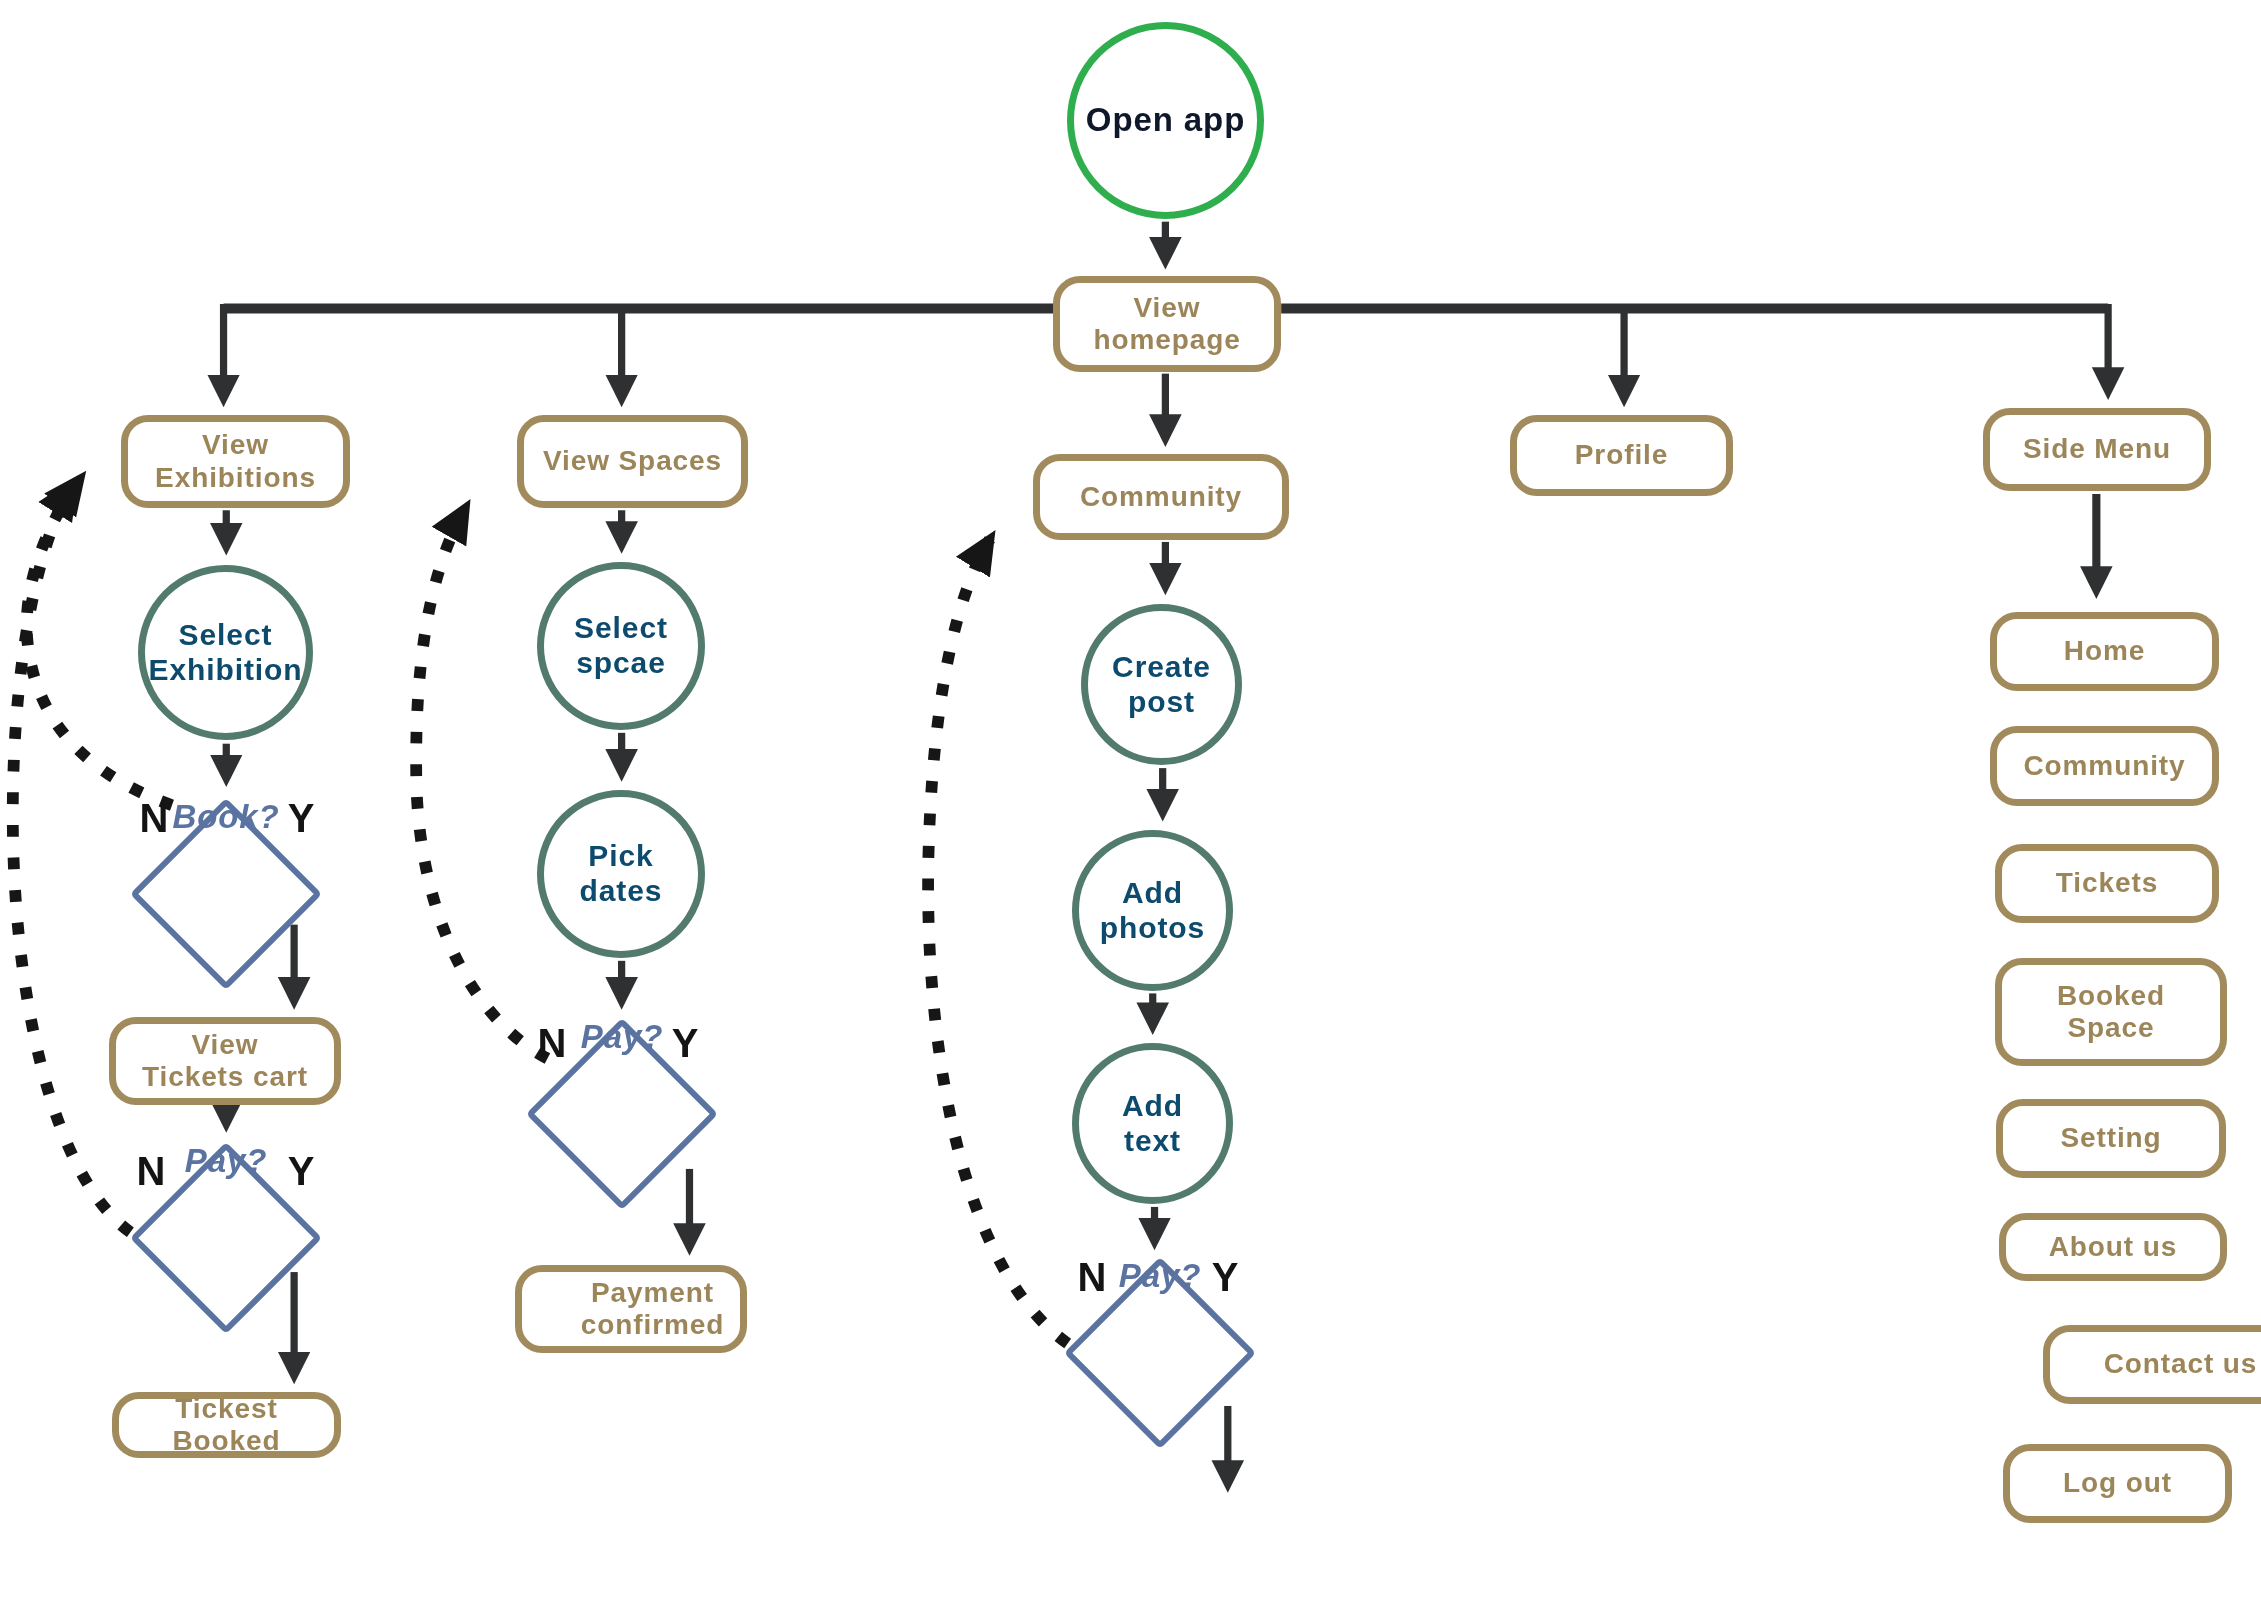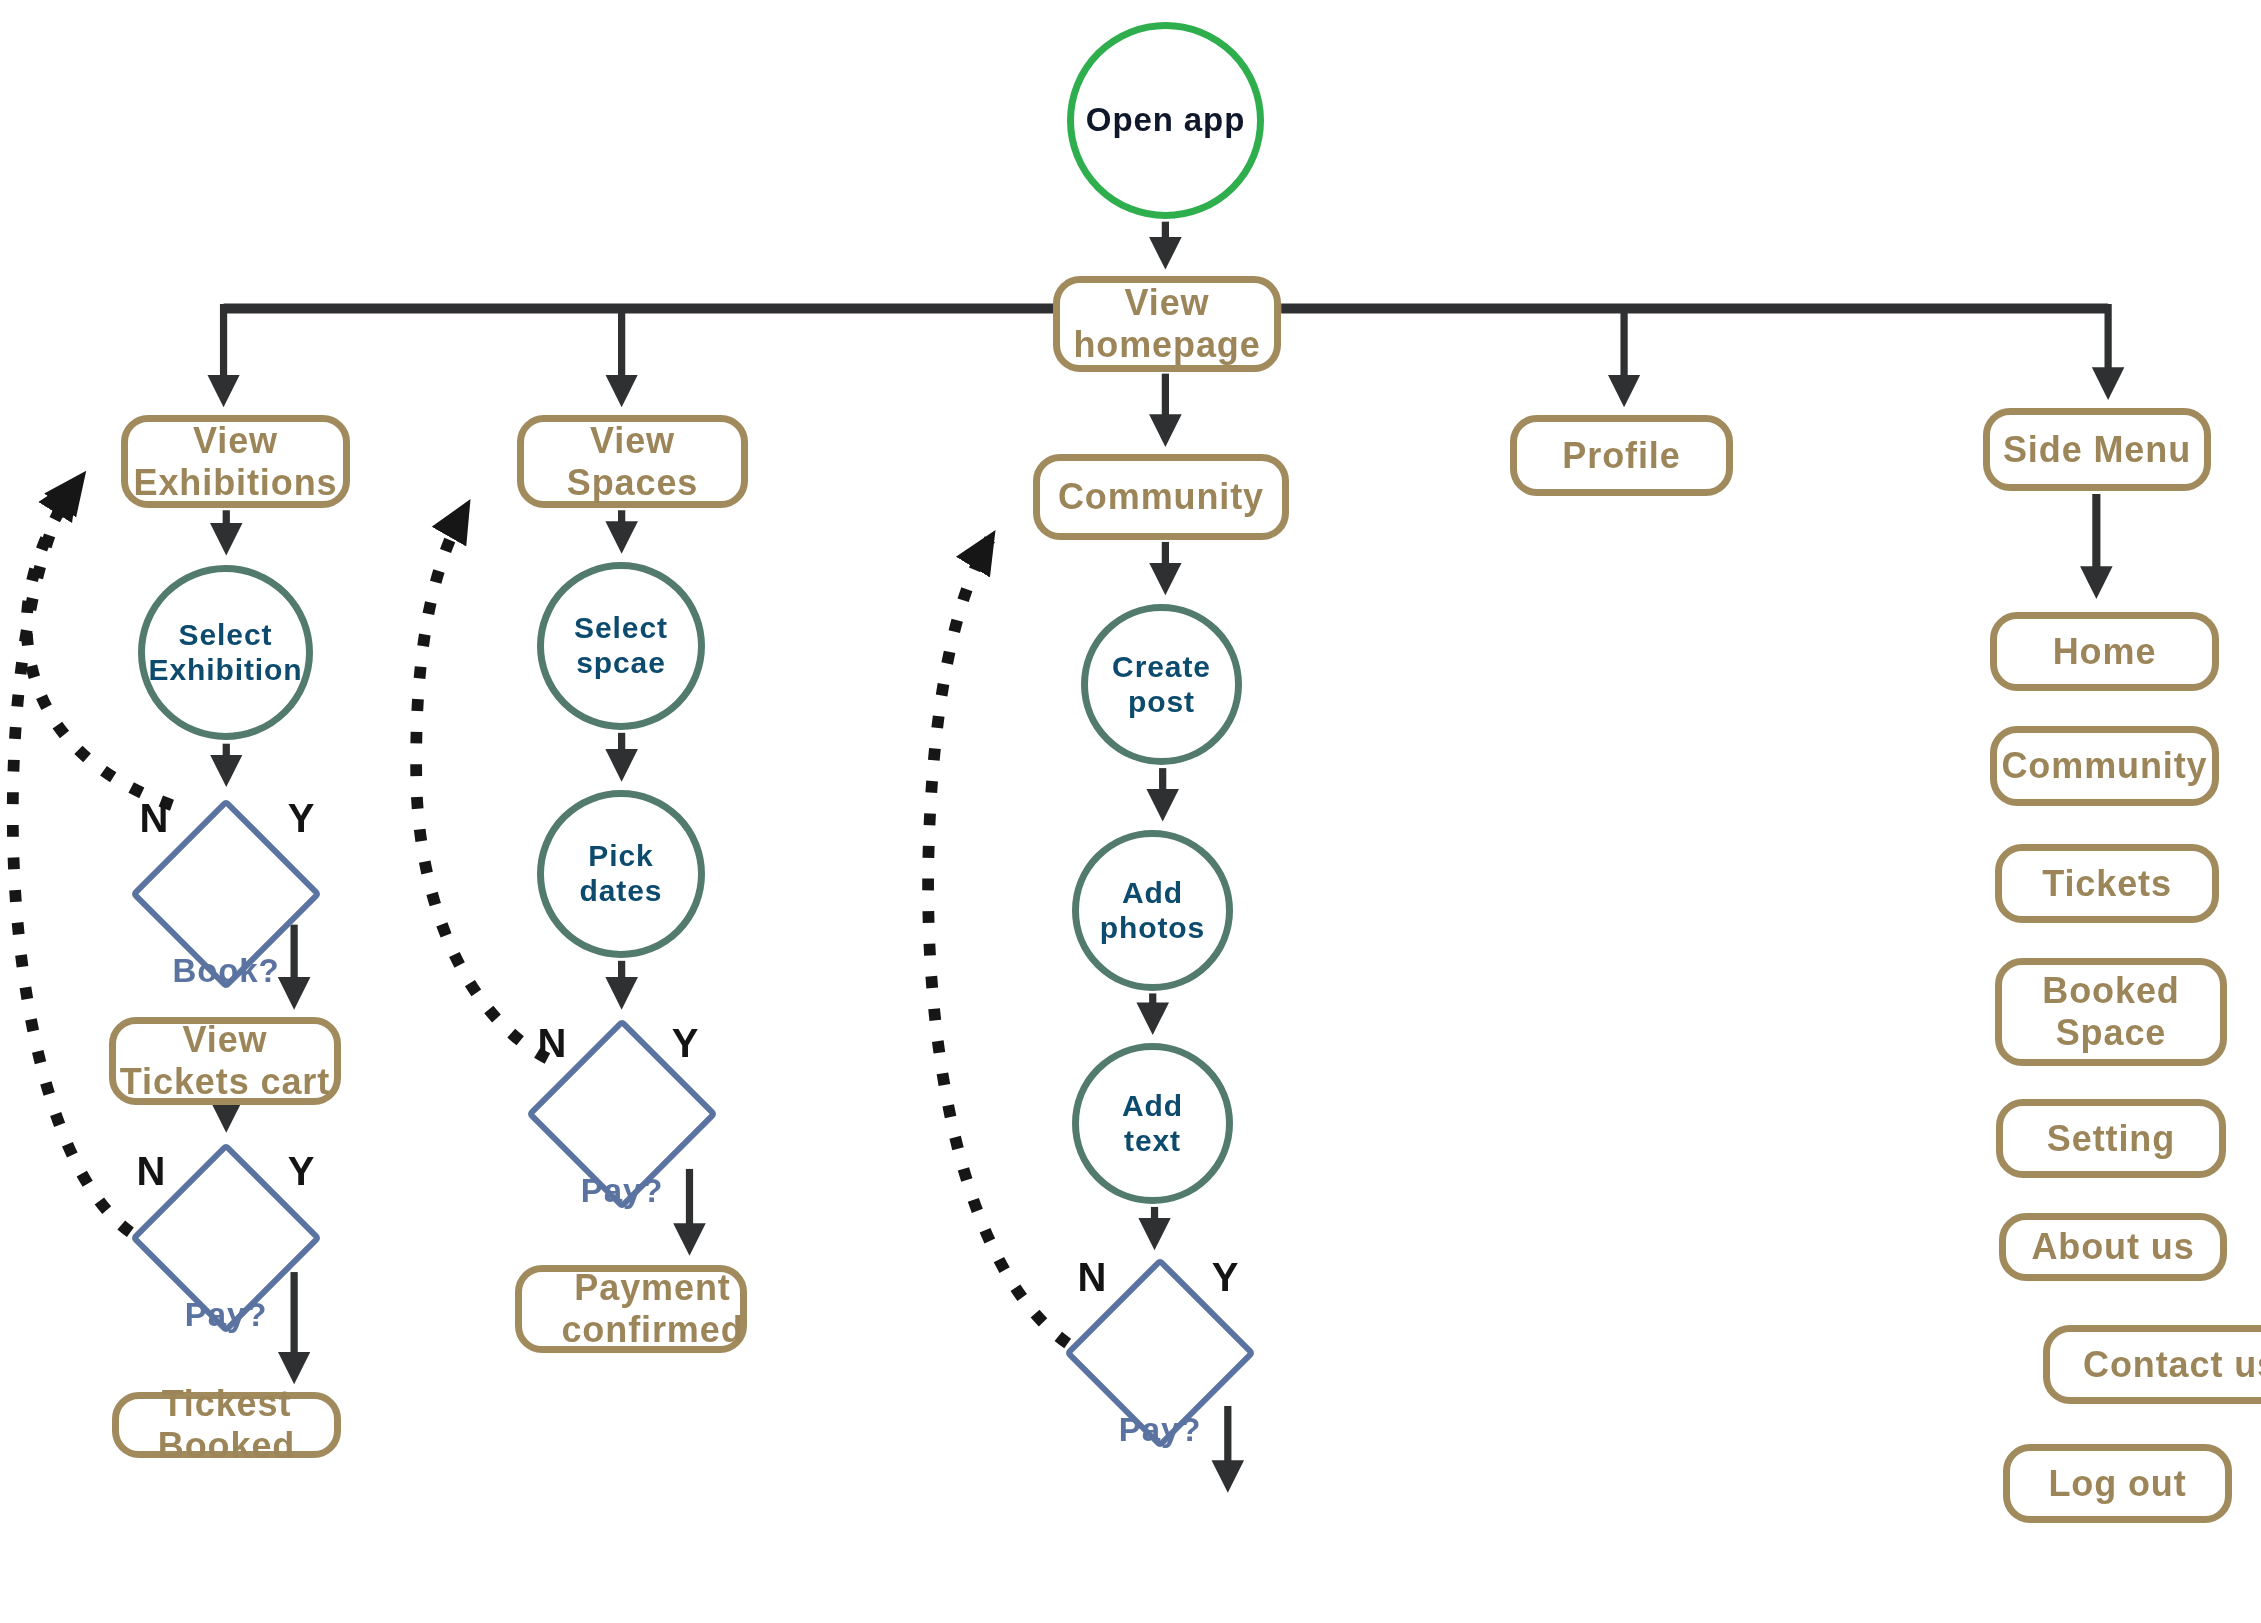--- a/index.html
+++ b/index.html
@@ -7,26 +7,26 @@
     position:relative; width:2262px; height:1624px; background:#ffffff;
     font-family:"Liberation Sans","DejaVu Sans",sans-serif; font-weight:bold;
     overflow:hidden;
   }
   svg.connectors { position:absolute; left:0; top:0; width:2262px; height:1624px; z-index:0; }
   .node { position:absolute; display:flex; align-items:center; justify-content:center;
           text-align:center; box-sizing:border-box; background:#ffffff; z-index:2; }
   .box  { border:7.2px solid #a18b5d; border-radius:27px; }
   .circle { border:7.2px solid #527b6e; border-radius:50%; }
   .lbl { white-space:pre-line; line-height:1.16; letter-spacing:0.9px; }
-  .tan-t   { color:#9c8659; font-size:36px; }
+  .tan-t   { color:#9c8659; font-size:28px; }
   .teal-t  { color:#0c4a6e; font-size:30px; }
   .blue-t  { color:#5a73a0; font-size:33px; }
   .green-t { color:#0f172a; font-size:33px; }
   .diamond { position:absolute; width:192px; height:192px; display:flex;
-             align-items:flex-end; justify-content:center; z-index:1; background:transparent; }
+             align-items:flex-start; justify-content:center; z-index:1; background:transparent;font-style:italic; }
   .dshape { position:absolute; left:50%; top:50%; width:136px; height:136px;
             transform:translate(-50%,-50%) rotate(45deg);
             border:6.3px solid #5a73a0; border-radius:5.4px; box-sizing:border-box; background:#ffffff; }
   .diamond .lbl { position:relative; z-index:2; }
   .ny { position:absolute; transform:translate(-50%,-50%); font-size:40px; color:#141414;
         z-index:3; letter-spacing:0; }
 </style>
 </head>
 <body>
 

